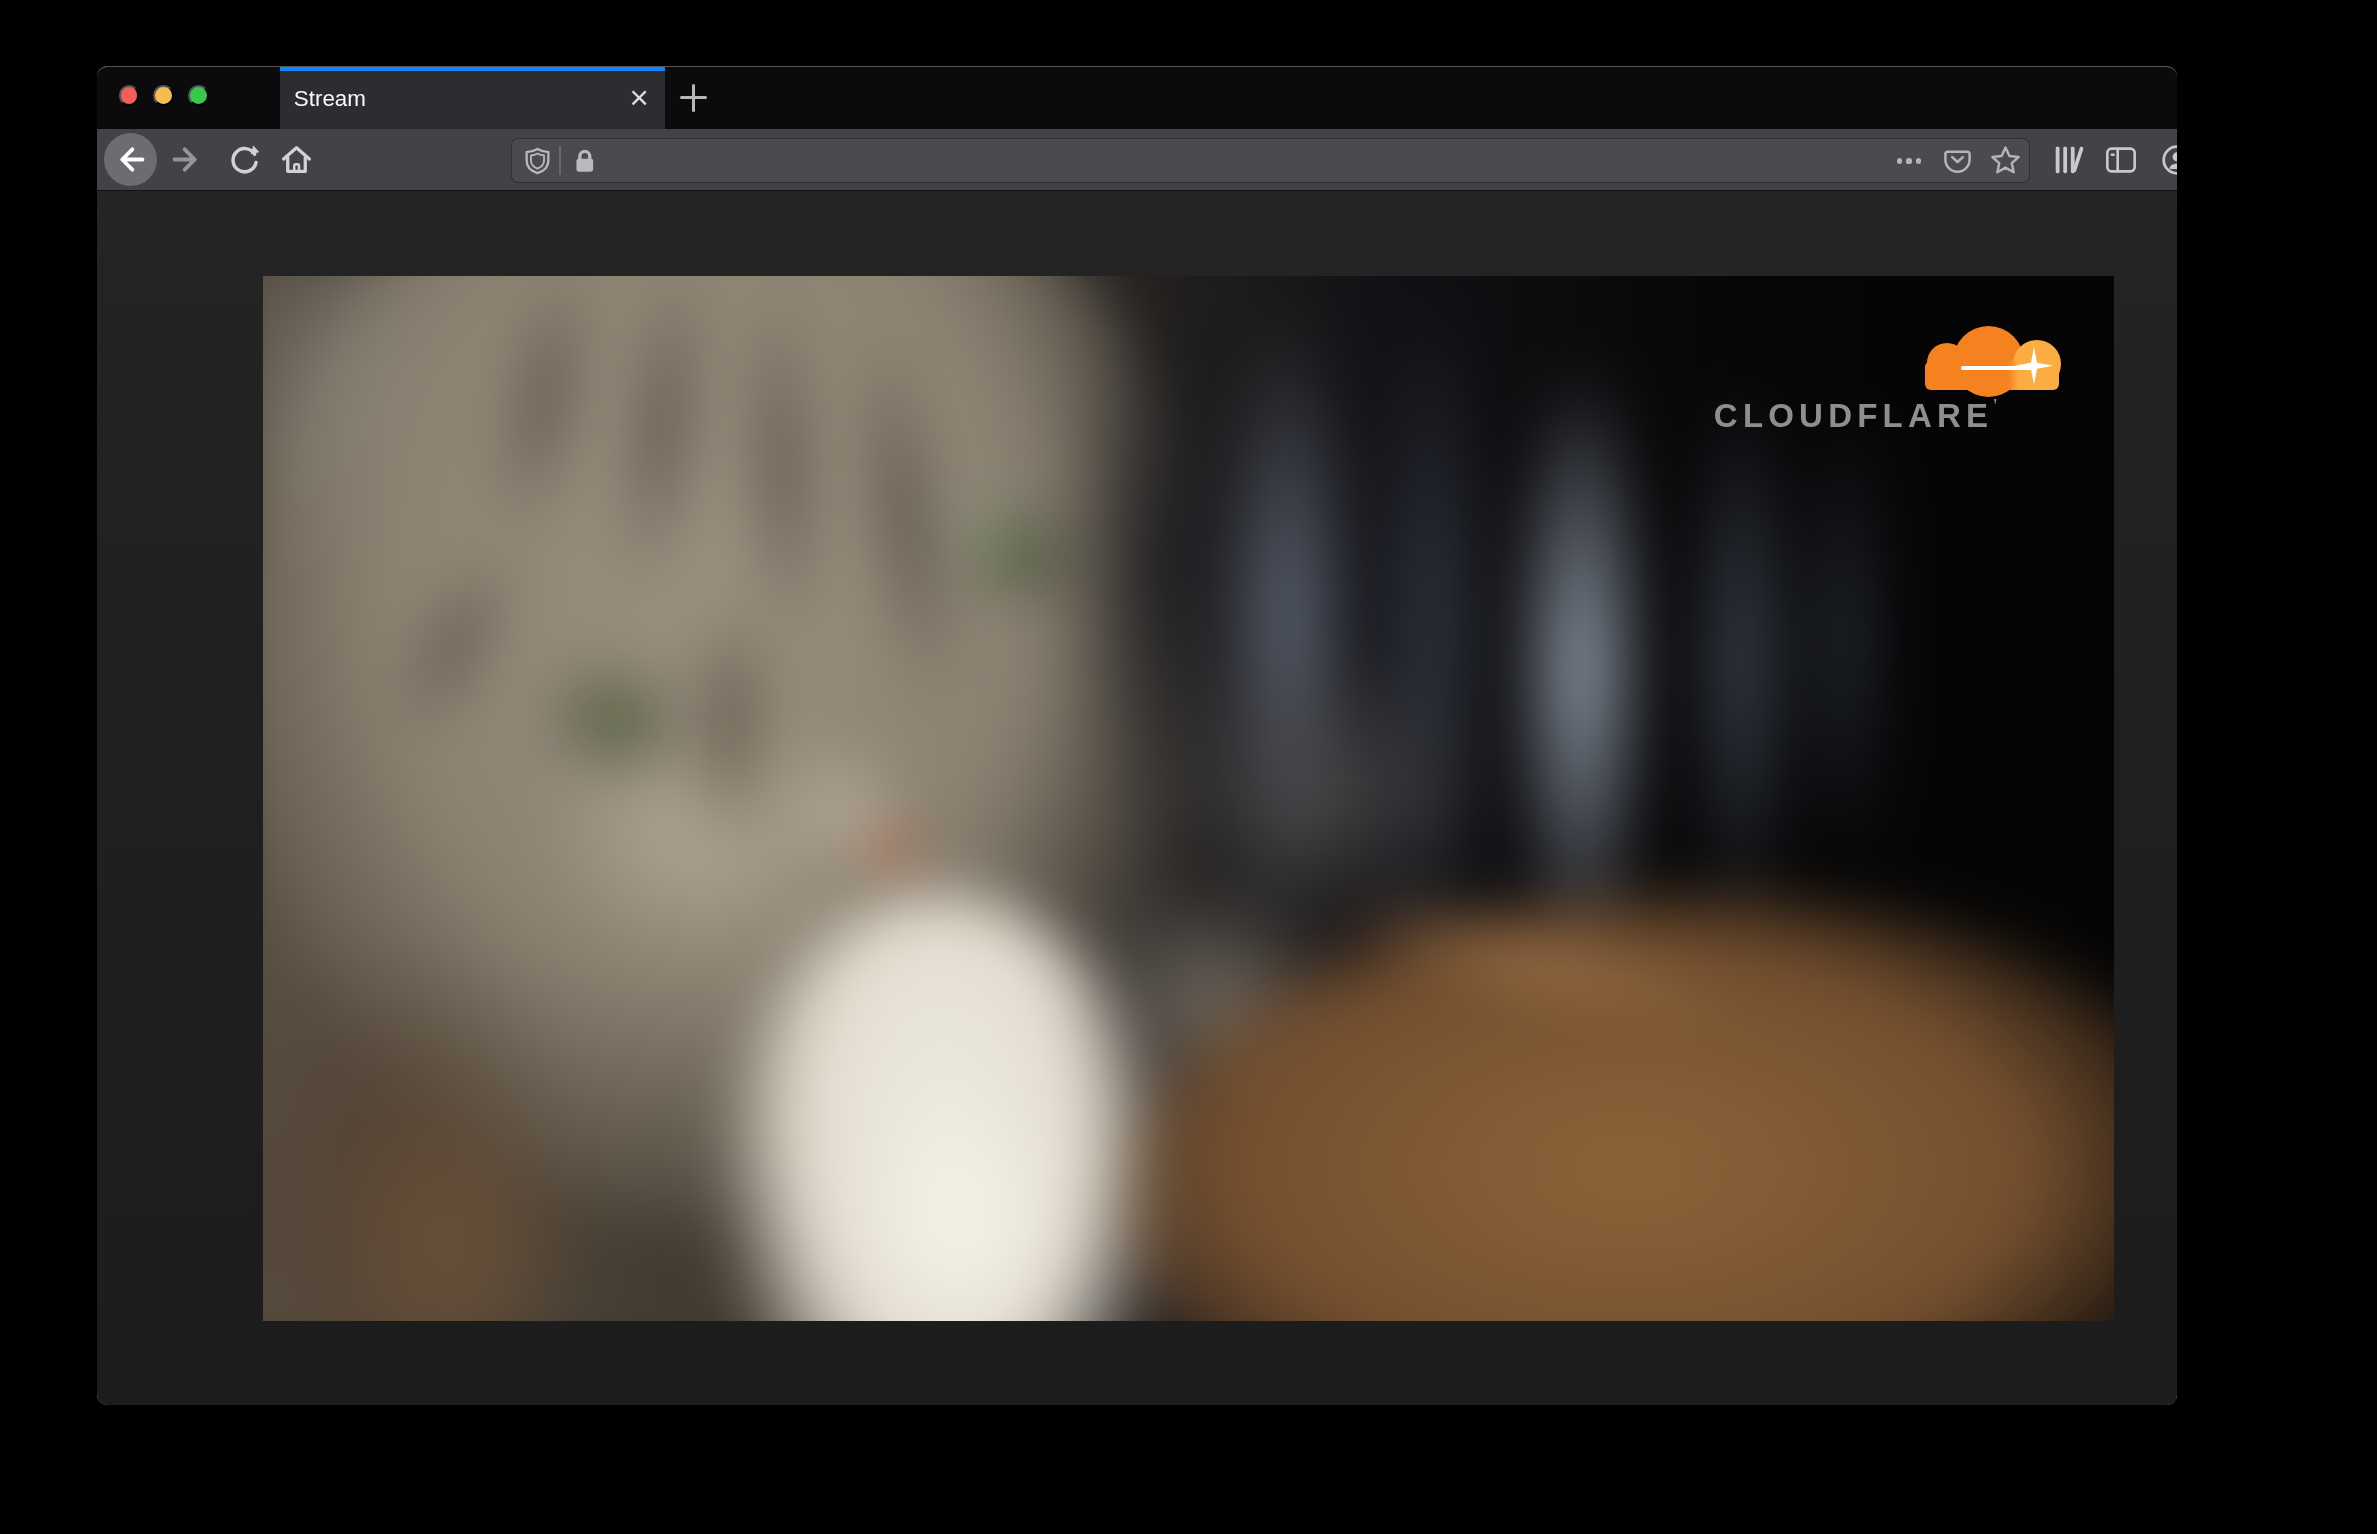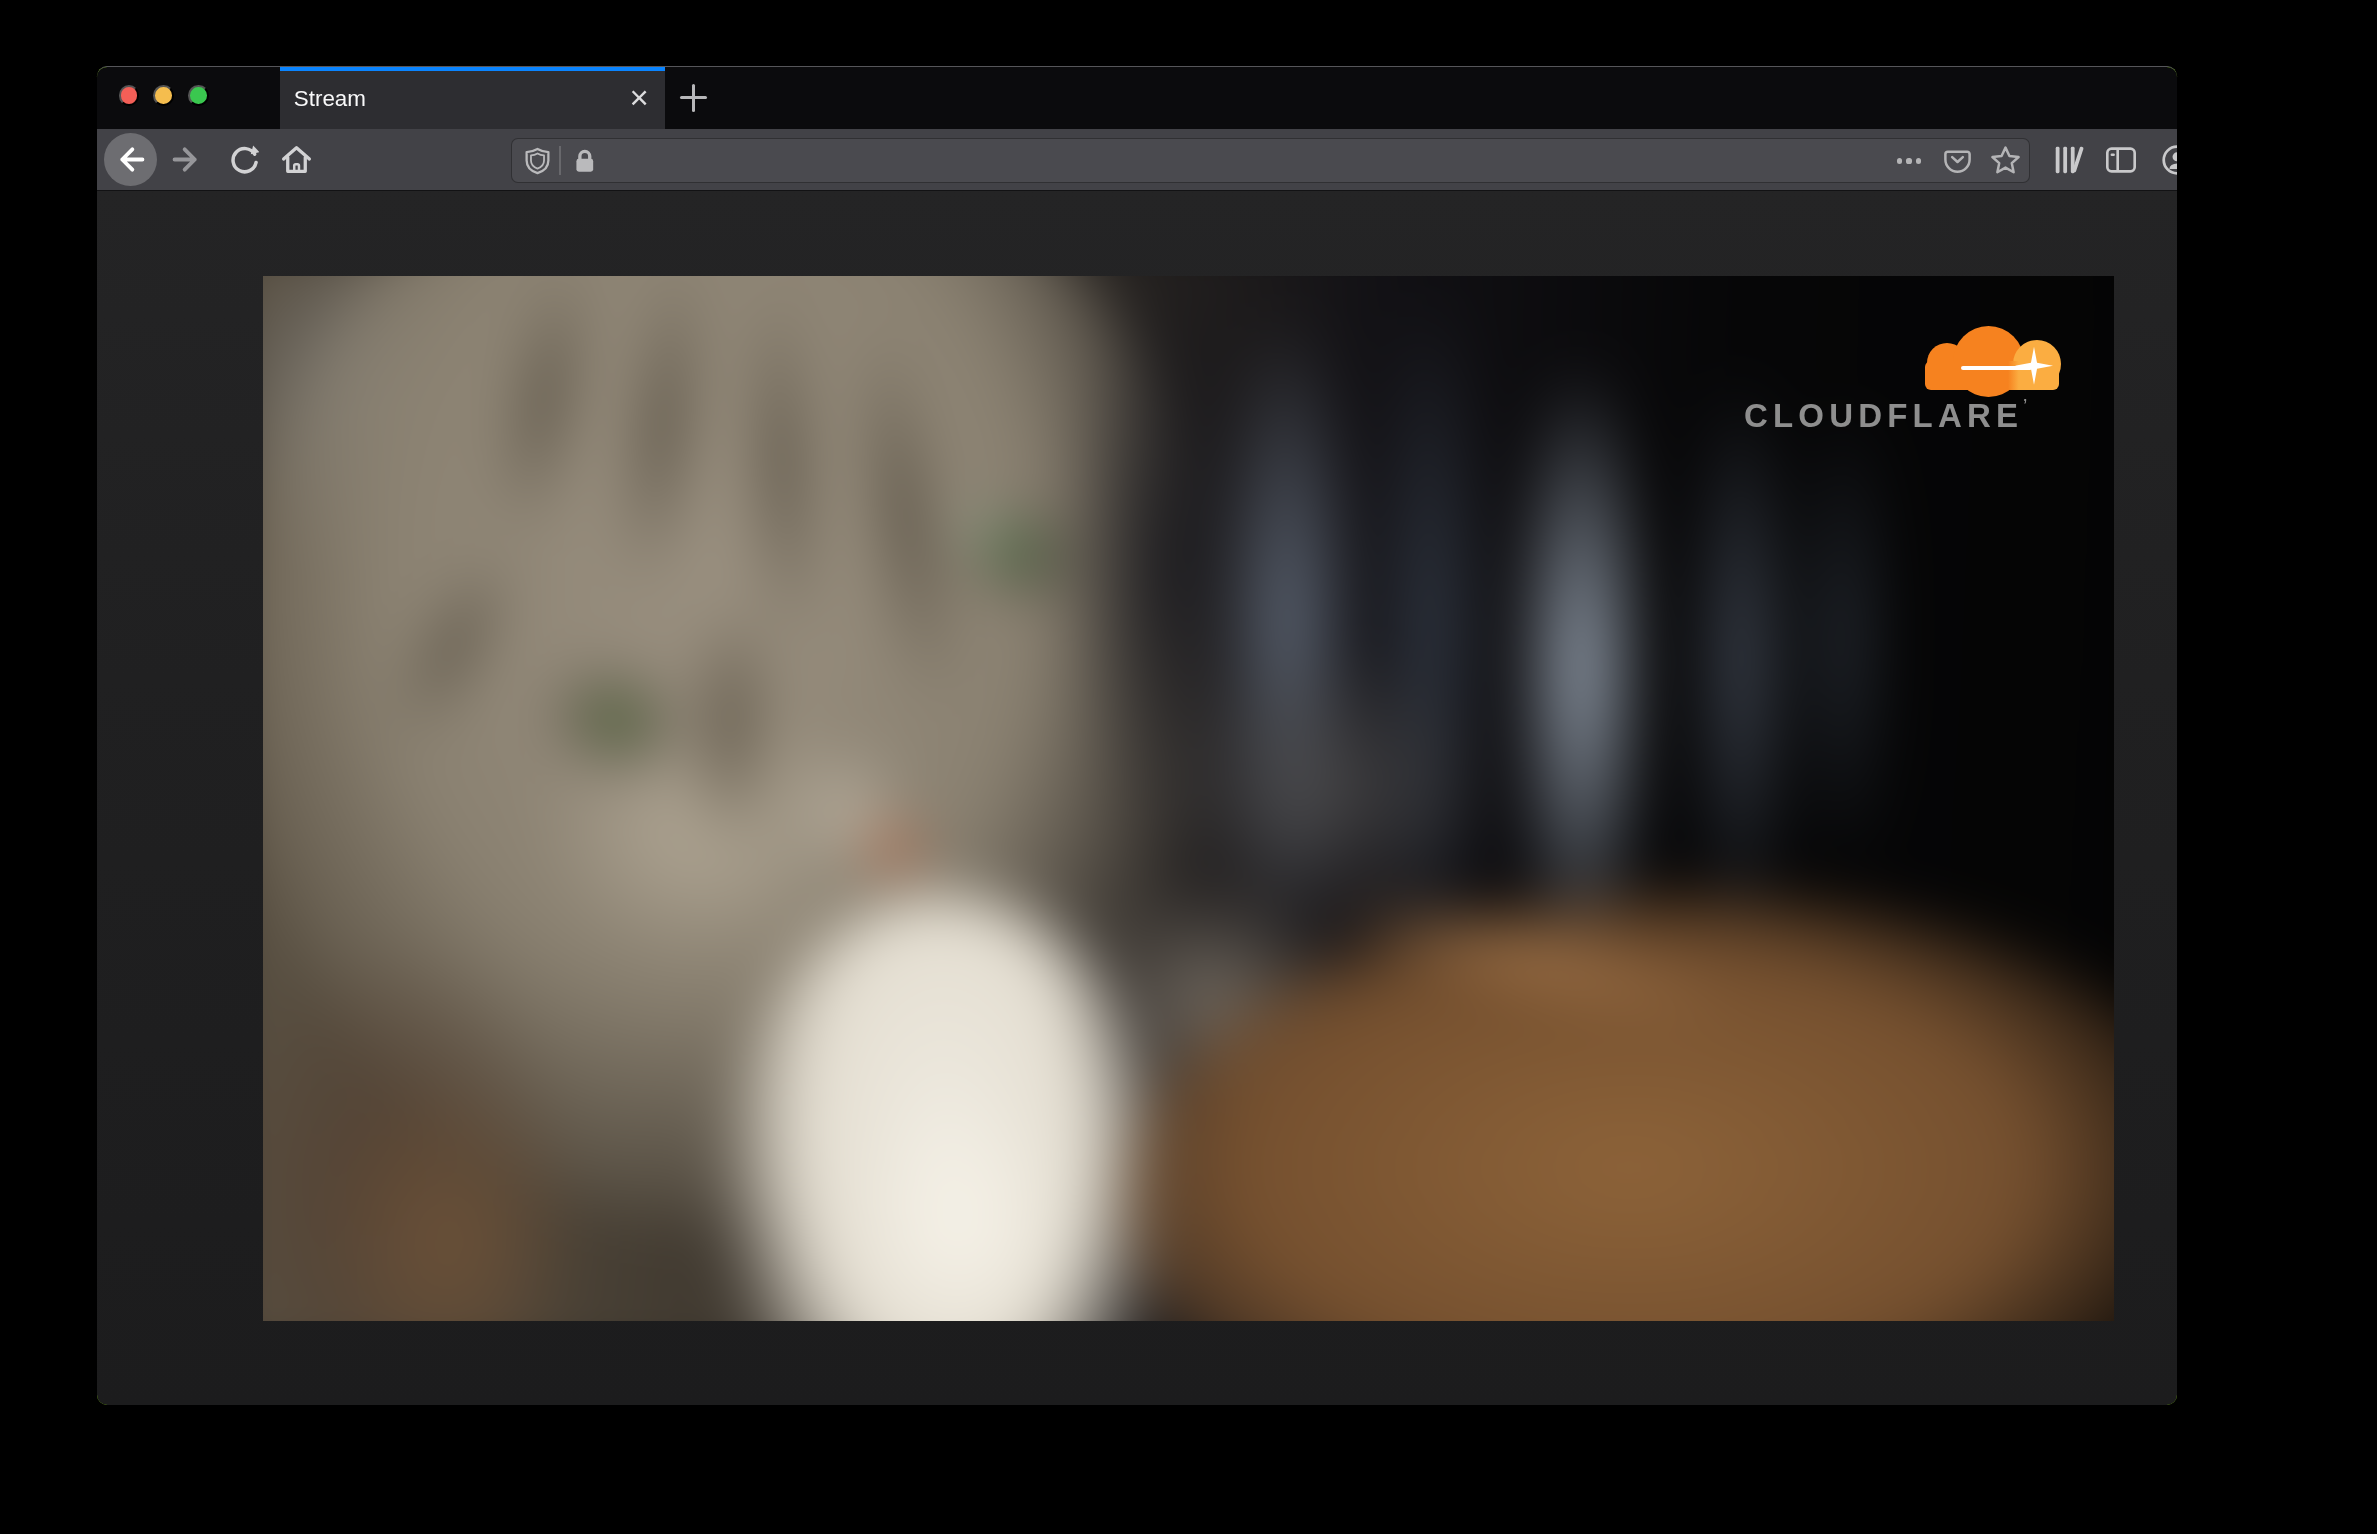--- a/index.html
+++ b/index.html
@@ -109,21 +109,21 @@
   
   .cf-cloud{position:absolute;left:1662px;top:50px;width:134px;height:64px;}
   .cf-base{position:absolute;left:0;bottom:0;width:134px;height:29px;border-radius:6px;
            background:linear-gradient(90deg,#f6821f 0%,#f6821f 62%,#fbad41 70%,#fbad41 100%);}
   .cf-bump-l{position:absolute;left:1.7px;top:17px;width:40px;height:40px;border-radius:50%;background:#f6821f;}
   .cf-bump-m{position:absolute;left:27.6px;top:0px;width:71px;height:71px;border-radius:50%;background:#f6821f;}
   .cf-bump-r{position:absolute;left:88px;top:13.8px;width:48px;height:48px;border-radius:50%;background:#fbad41;}
   .cf-streak{position:absolute;left:36px;top:40px;width:71px;height:4.3px;border-radius:2.6px;background:#fff;}
   .cf-spark{position:absolute;left:90px;top:20.7px;width:38px;height:38px;background:#fff;
             clip-path:polygon(50% 0%,58% 42%,100% 50%,58% 58%,50% 100%,42% 58%,0% 50%,42% 42%);}
-  .cf-word{position:absolute;left:1476px;top:121px;width:293px;text-align:center;font-size:33px;
+  .cf-word{position:absolute;left:1441px;top:121px;width:293px;text-align:right;font-size:33px;
            font-weight:800;letter-spacing:5.2px;color:#8e8e8e;white-space:nowrap;}
   .cf-tm{font-size:13.8px;vertical-align:top;letter-spacing:0;}
 </style>
 </head>
 <body>
 
 <div class="stage">
   <div class="window">
 
     <div class="tabbar">

